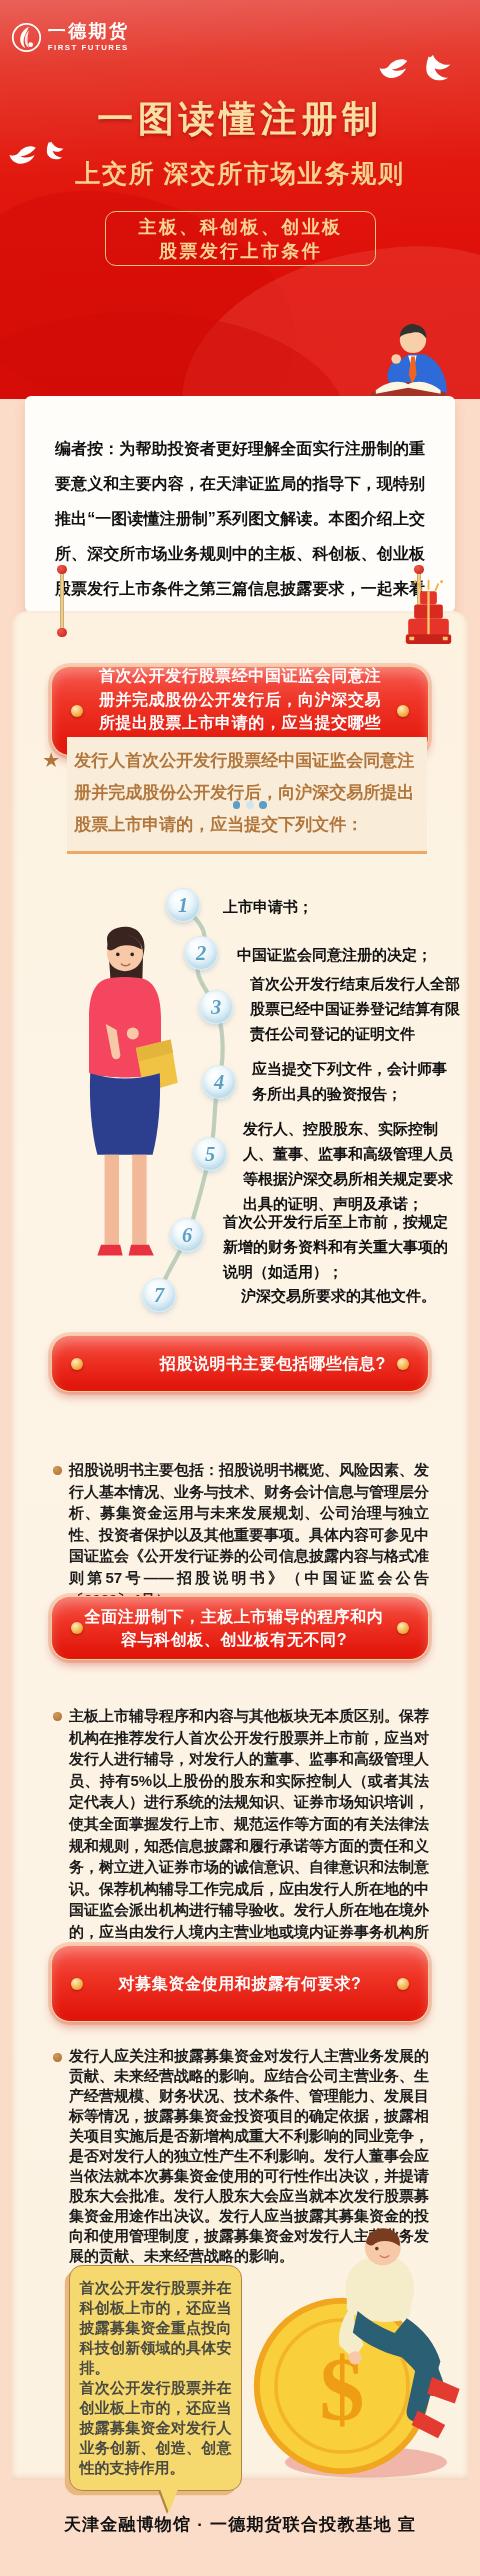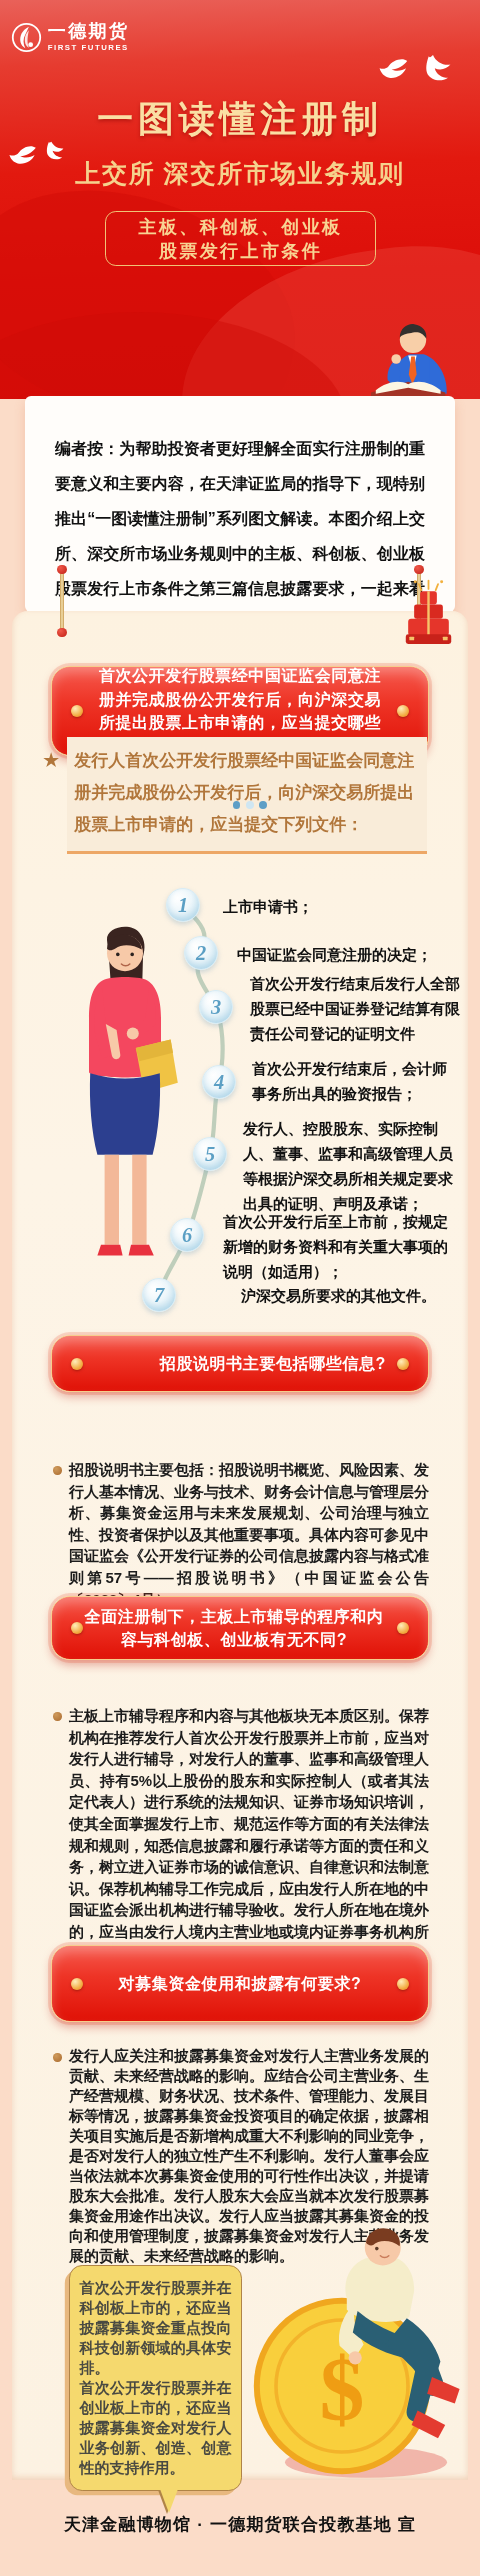--- a/index.html
+++ b/index.html
@@ -272,21 +272,21 @@
     <div class="item-text" style="left:225px; top:55px; width:216px;">中国证监会同意注册的决定；</div>
 
     <div class="num-bubble" style="left:204px; top:120px;">
         <span>3</span>
       </div>
     <div class="item-text" style="left:238px; top:84px; width:211px;">首次公开发行结束后发行人全部股票已经中国证券登记结算有限责任公司登记的证明文件</div>
 
     <div class="num-bubble" style="left:207px; top:195px;">
         <span>4</span>
       </div>
-    <div class="item-text" style="left:240px; top:169px; width:198px;">首次公开发行结束后，会计师事务所出具的验资报告；</div>
+    <div class="item-text" style="left:240px; top:169px; width:198px;">应当提交下列文件，会计师事务所出具的验资报告；</div>
 
     <div class="num-bubble" style="left:198px; top:267px;">
         <span>5</span>
       </div>
     <div class="item-text" style="left:231px; top:229px; width:214px;">发行人、控股股东、实际控制人、董事、监事和高级管理人员等根据沪深交易所相关规定要求出具的证明、声明及承诺；</div>
 
     <div class="num-bubble" style="left:175px; top:348px;">
         <span>6</span>
       </div>
     <div class="item-text" style="left:211px; top:322px; width:234px;">首次公开发行后至上市前，按规定新增的财务资料和有关重大事项的说明（如适用）；</div>

